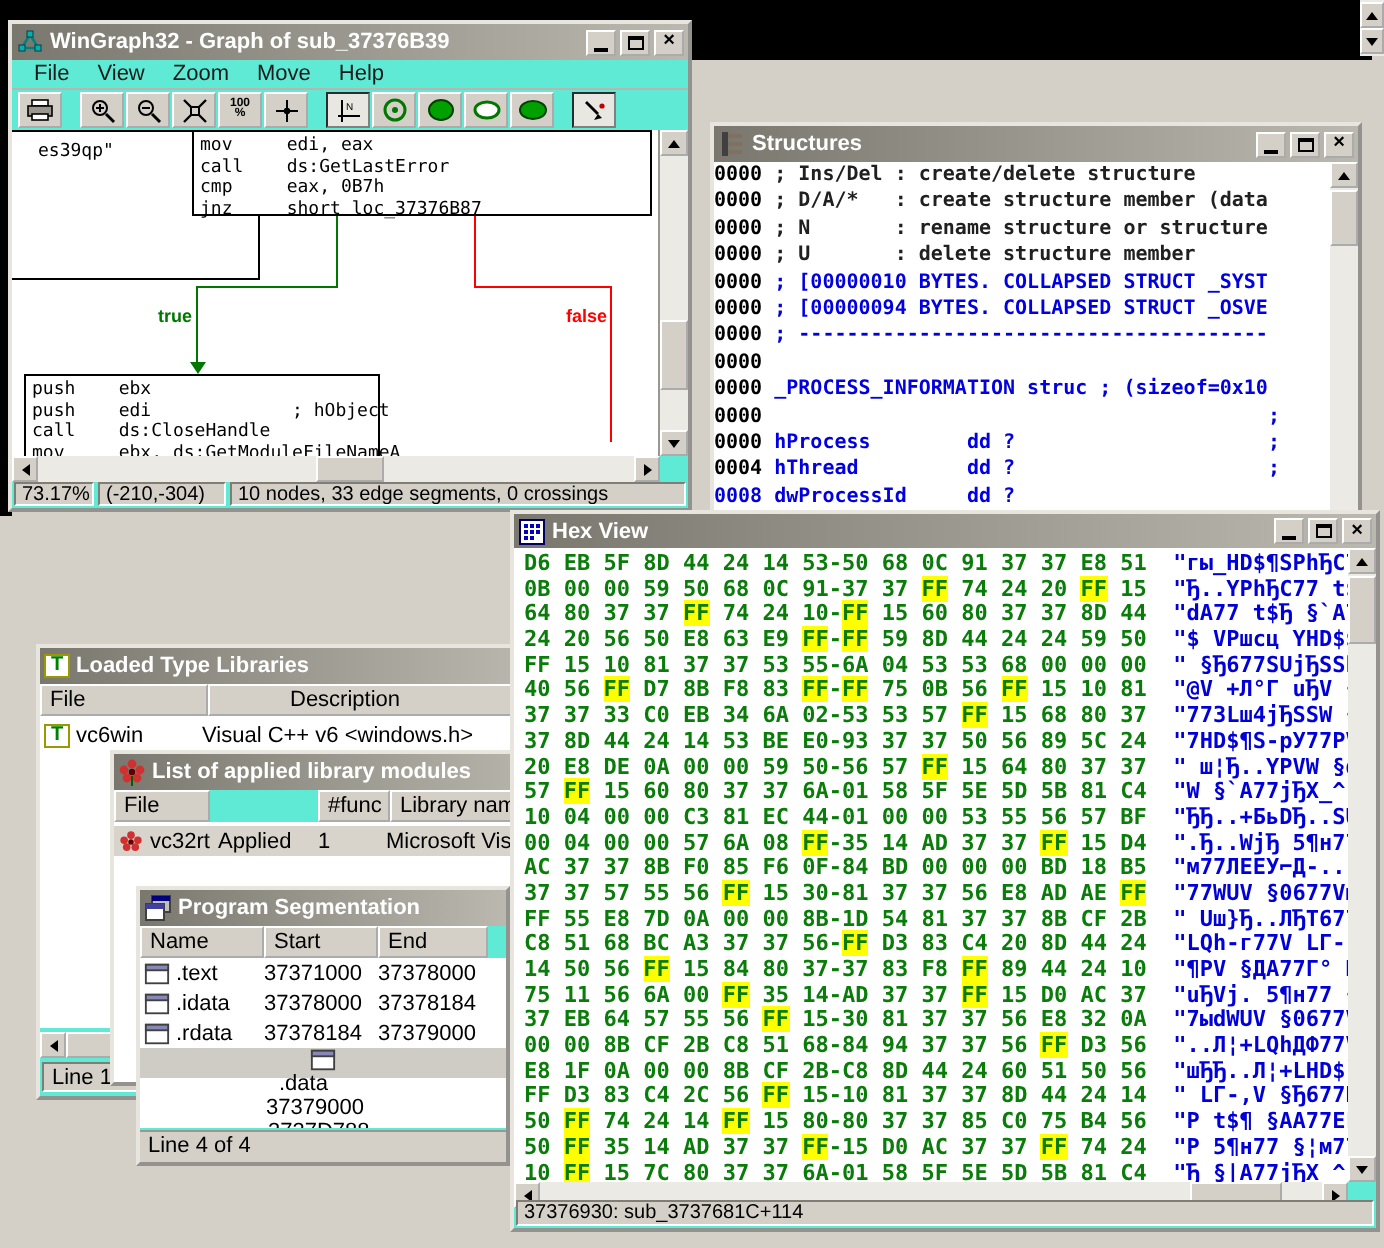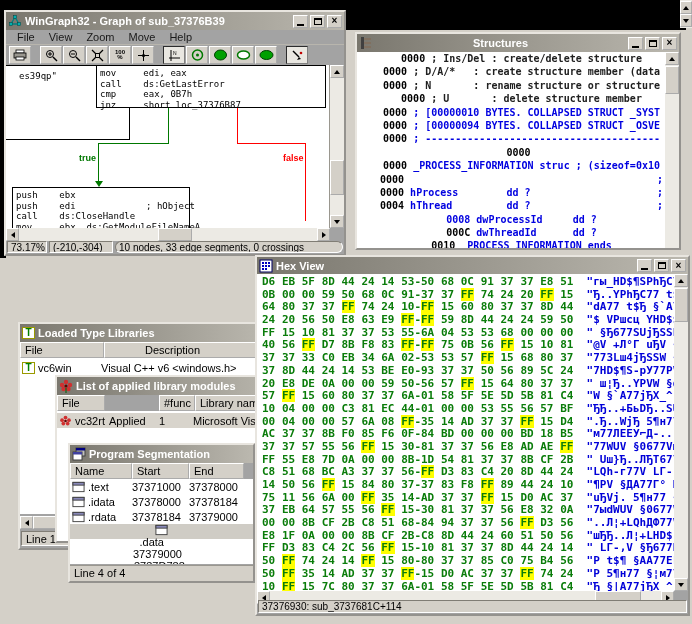--- a/index.html
+++ b/index.html
@@ -1,19 +1,19 @@
 <!DOCTYPE html>
 <html><head>
 <meta charset="utf-8">
 <style>
   * { margin:0; padding:0; box-sizing:border-box; }
   html,body { width:692px; height:624px; overflow:hidden; }
   body { background:#D4D0C8; font-family:"Liberation Sans", sans-serif; position:relative; }
 
-  .win { position:absolute; background:#a3a3a3; border:2px outset #E8E5DF; }
+  .win { position:absolute; background:#5eead4; border:2px outset #E8E5DF; }
   .titlebar { height:18px; background:linear-gradient(90deg,#7A776E,#BBB8AF); display:flex; align-items:center; padding:0 2px; gap:3px; overflow:hidden; }
   .titlebar .ttl { color:#fff; font-size:11px; font-weight:bold; white-space:nowrap; flex:1; }
   .tbtns { display:flex; gap:2px; }
   .tbtn { width:15px; height:13px; background:#D4D0C8; border:1px outset #fff; display:flex; align-items:center; justify-content:center; font-size:10px; font-weight:bold; color:#000; line-height:1; }
   .glyph-min { width:7px; height:2px; background:#000; margin-top:7px; }
   .glyph-max { width:8px; height:7px; border:1px solid #000; border-top:2px solid #000; }
   .ticon { width:14px; height:14px; flex:none; }
 
   .menubar { height:15px; display:flex; align-items:center; font-size:11px; color:#1a1a1a; padding-left:4px; border-bottom:1px solid #b8b5ad; }
   .menu-item { padding:0 7px; }
@@ -40,21 +40,21 @@
   
   #gclient { position:absolute; left:0; top:53px; width:324px; height:163px; background:#fff; border-right:1px solid #9a978f; overflow:hidden; }
   .gnode { position:absolute; background:#fff; border:1px solid #000; font:9px/10.5px "DejaVu Sans Mono", monospace; color:#000; white-space:pre; padding:2px 3px; }
   .gseg { position:absolute; }
   .glabel { position:absolute; font:bold 9px "Liberation Sans", sans-serif; background:#fff; padding:0 1px; }
   .garrow { position:absolute; width:0; height:0; border-left:4px solid transparent; border-right:4px solid transparent; border-top:6px solid #007800; }
 
   
   #st-client { position:absolute; left:0; top:18px; right:0; bottom:0; background:#fff; overflow:hidden; }
   .strow { height:13.4px; white-space:pre; font:bold 10px/13.4px "DejaVu Sans Mono", monospace; }
-  .strow .addr { color:#000;margin-left:7px; }
+  .strow .addr { color:#000; }
   .strow .addr.cur { color:#0000E0; }
   .stx.plain { color:#202020; }
   .stx.blue { color:#0000E0; }
 
   
   #hx-client { position:absolute; left:0; top:17px; width:431px; height:317px; background:#fff; overflow:hidden; padding:2px 0 0 5px; }
   .hexrow { height:12.7px; white-space:pre; font:bold 11px/12.7px "DejaVu Sans Mono", monospace; color:#0A7C0A; }
   .hexrow .hl { background:#FFFF00; }
   .hexrow .asc { color:#0000D8; }
 
@@ -75,21 +75,21 @@
 <div style="position:absolute;left:0;top:0;width:6px;height:258px;background:#000;"></div>
 <div style="position:absolute;left:680px;top:0;width:12px;height:28px;background:#ECEAE4;">
   <div class="sbtn" style="left:0;top:1px;width:12px;height:13px;">
       <div class="au"></div>
     </div>
   <div class="sbtn" style="left:0;top:14px;width:12px;height:13px;">
       <div class="ad"></div>
     </div>
 </div>
 
-<div class="win" id="w-struct" style="left:355px;top:32px;width:326px;height:218px;z-index:3;text-align:center;">
+<div class="win" id="w-struct" style="left:355px;top:61px;width:326px;height:218px;z-index:3;">
   <div class="titlebar">
     <svg class="ticon" viewBox="0 0 14 14">
         <rect x="2" y="1" width="3" height="12" fill="#404040"></rect>
         <rect x="5" y="2" width="7" height="2" fill="#807060"></rect>
         <rect x="5" y="6" width="7" height="2" fill="#807060"></rect>
         <rect x="5" y="10" width="7" height="2" fill="#807060"></rect>
       </svg>
     <span class="ttl">Structures</span>
     <div class="tbtns">
       <div class="tbtn">
@@ -275,21 +275,21 @@
         <div class="al"></div>
       </div>
     <div class="thumb" style="left:152px;top:0;width:34px;height:13px;"></div>
     <div class="sbtn" style="right:0;top:0;width:13px;height:13px;">
         <div class="ar"></div>
       </div>
   </div>
   <div class="statusrow" style="left:1px;bottom:1px;right:1px;height:12px;">
     <div class="cell sunk" style="width:40px;">73.17%</div>
     <div class="cell sunk" style="width:64px;">(-210,-304)</div>
-    <div class="cell sunk" style="flex:1;border-radius:6px;">10 nodes, 33 edge segments, 0 crossings</div>
+    <div class="cell sunk" style="flex:1;">10 nodes, 33 edge segments, 0 crossings</div>
   </div>
 </div>
 
 <div class="win" style="left:18px;top:322px;width:250px;height:228px;z-index:4;">
   <div class="titlebar">
     <div class="icon-t" style="margin:0;">T</div>
     <span class="ttl">Loaded Type Libraries</span>
   </div>
   <div class="lvhead" id="ltl-head" style="left:0;top:18px;right:0;">
       <div class="colhead" style="width: 84px;">File</div>

